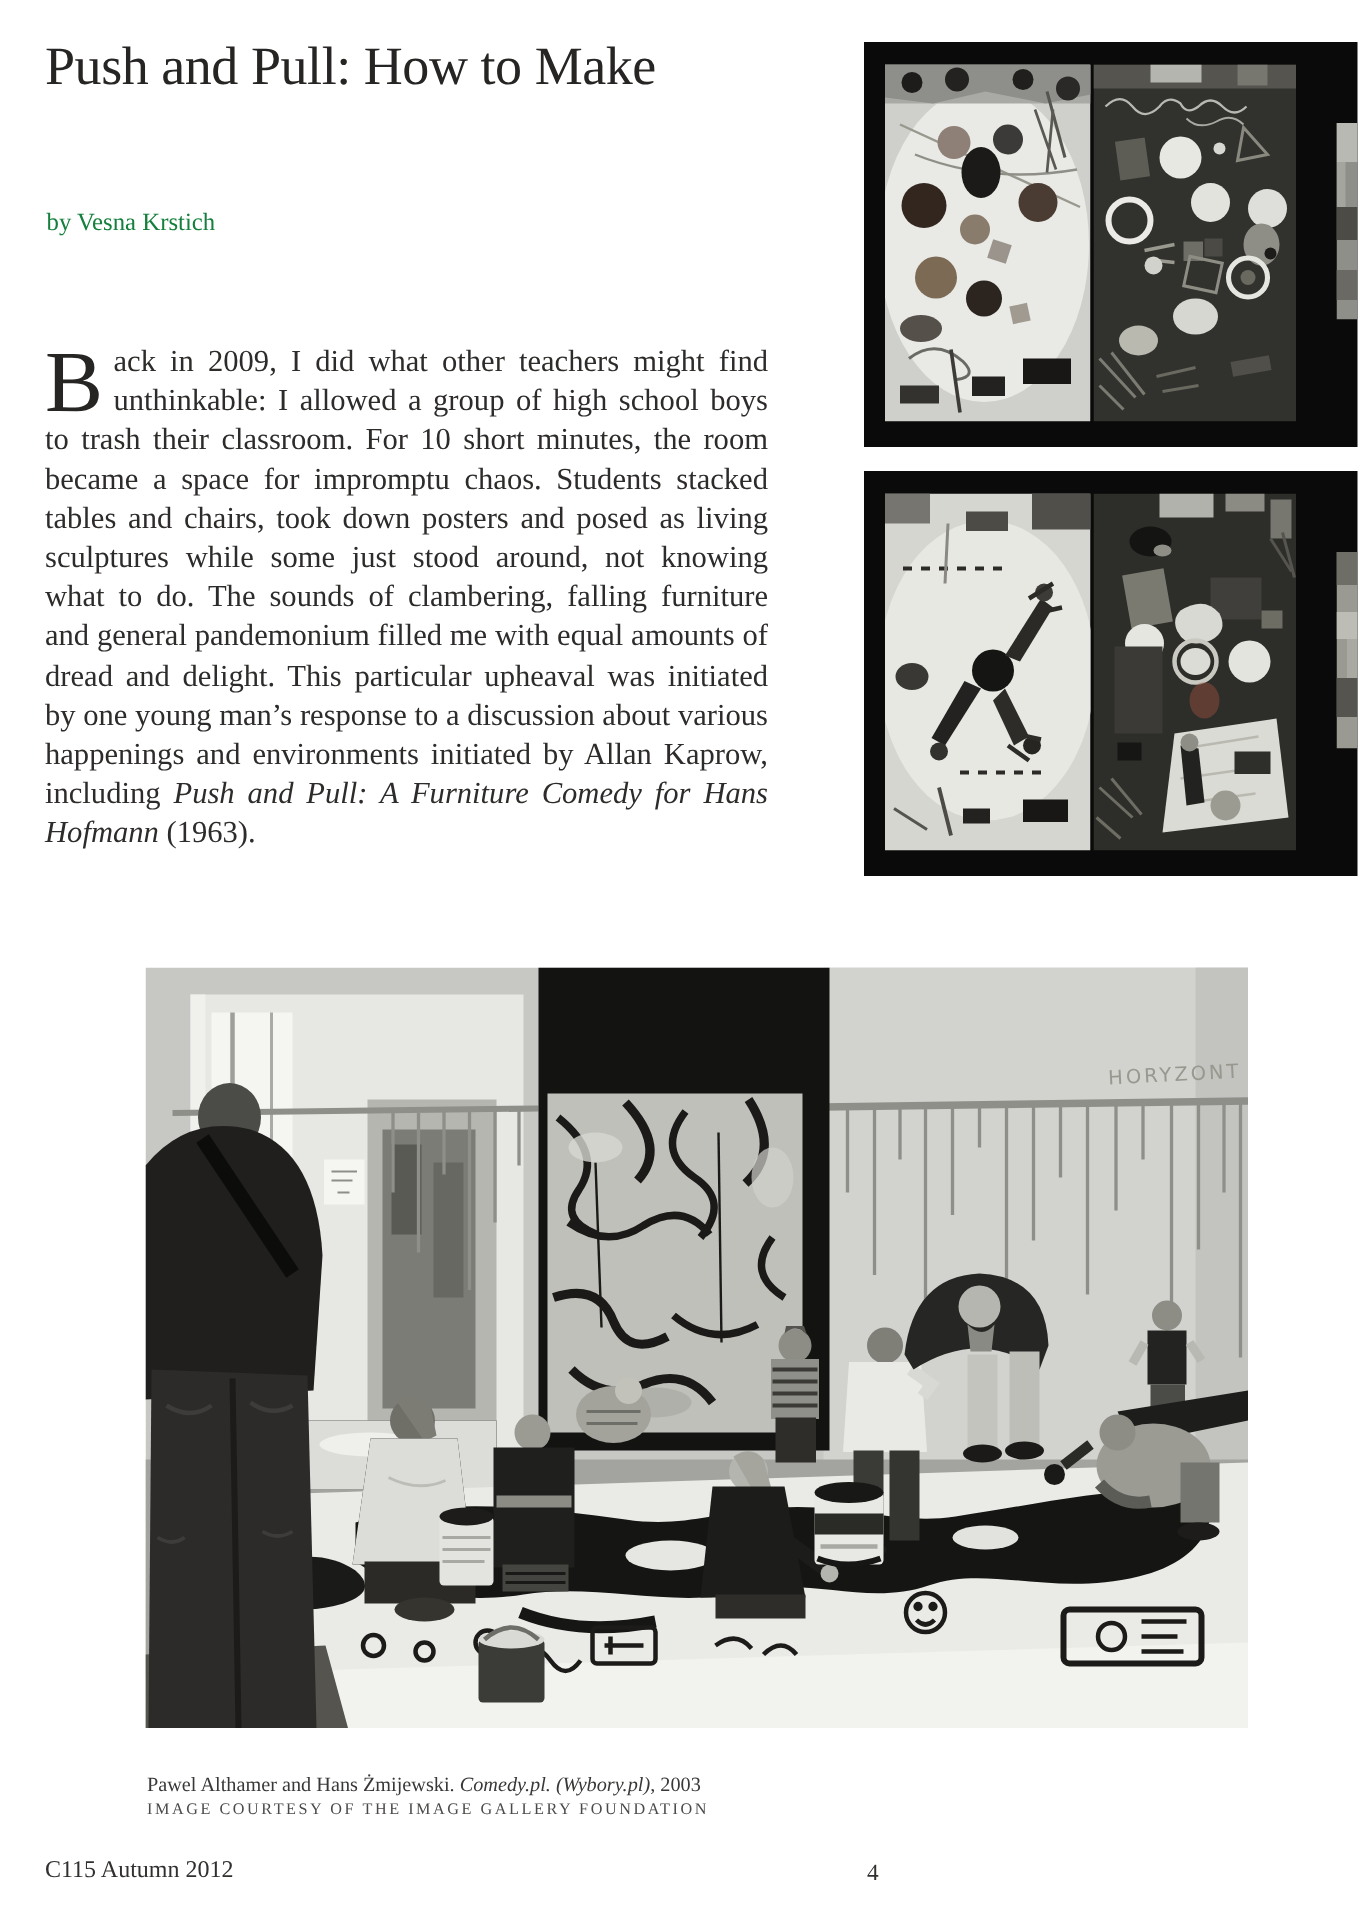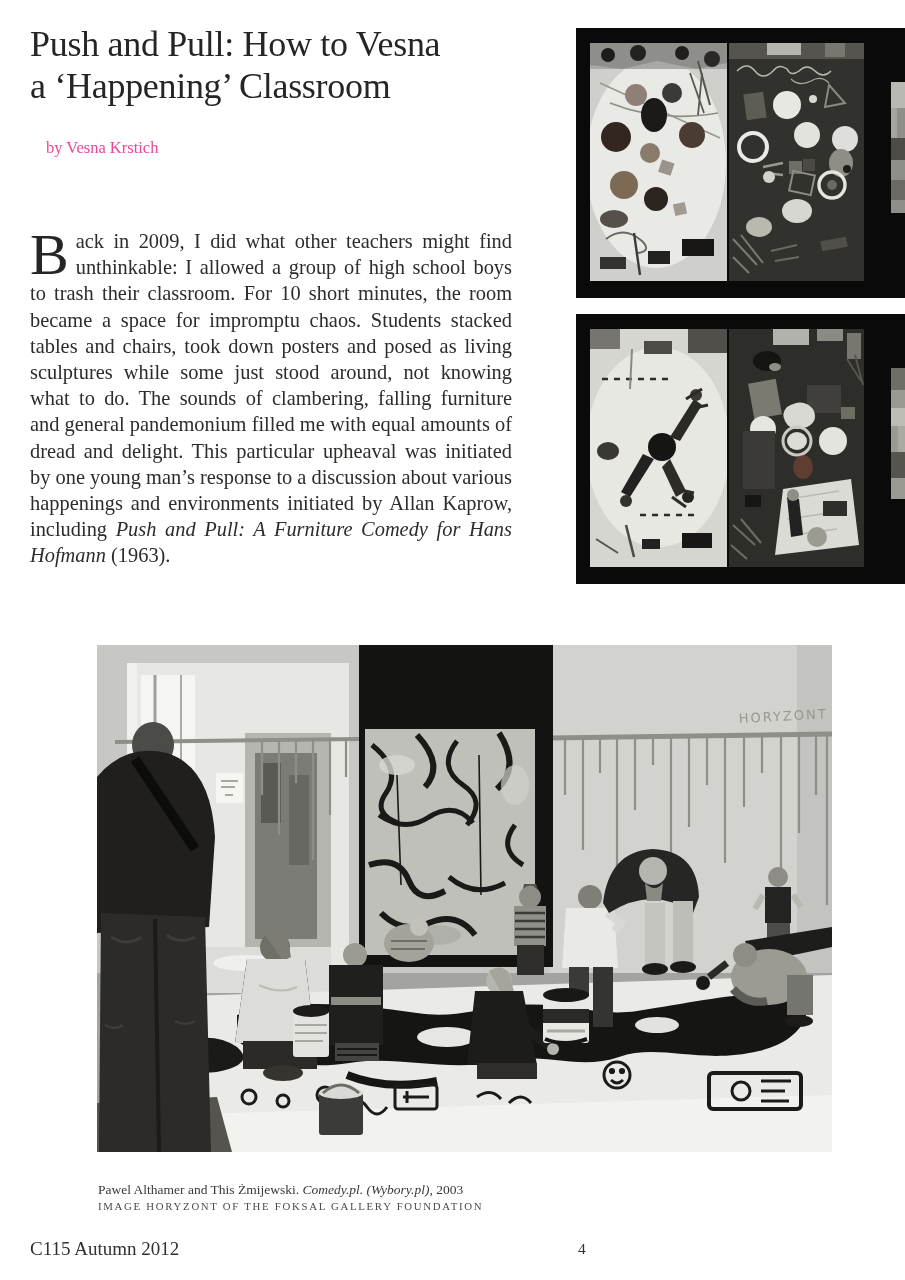--- a/index.html
+++ b/index.html
@@ -7,21 +7,21 @@
     width:905px;height:1280px;position:relative;overflow:hidden;
     background:#ffffff;color:#2e2c2a;
     font-family:"Liberation Serif", serif;
   }
   .title{
     position:absolute;left:30px;top:24px;width:520px;
     font-size:36px;line-height:1.16;letter-spacing:-0.3px;color:#272523;
     font-weight:normal;margin:0;
   }
   .byline{
-    position:absolute;left:46px;top:138px;font-size:16.5px;color:#ec4899;
+    position:absolute;left:31px;top:138px;font-size:16.5px;color:#15803d;
   }
   .body-col{
     position:absolute;left:30px;top:228px;width:482px;
     font-size:20.4px;line-height:26.2px;text-align:justify;color:#2e2c2a;
   }
   .body-col p{margin:0;}
   .dropcap{
     float:left;font-size:58px;line-height:45px;padding:4px 7px 0 0;color:#272523;
   }
   .panel{
@@ -39,33 +39,32 @@
   .bigphoto svg{display:block;}
   .caption{
     position:absolute;left:98px;top:1181px;width:520px;
   }
   .caption-line1{font-size:13.5px;color:#3a3836;line-height:17px;}
   .caption-line2{
     font-size:10.8px;letter-spacing:1.7px;color:#4c4a48;margin-top:2px;
     font-family:"Liberation Serif", serif;
   }
   .footer-issue{
-    position:absolute;left:30px;top:1238px;font-size:19px;color:#32302e;
+    position:absolute;left:30px;top:1238px;font-size:16px;color:#32302e;
   }
   .footer-page{
     position:absolute;left:578px;top:1240px;font-size:15.5px;color:#32302e;
   }
   em{font-style:italic;}
 </style>
 </head>
 <body>
 
 <h1 class="title">
-  <span>Push and Pull: How to Vesna</span><br>
-  <span>a ‘Happening’ Classroom</span>
+  <span>Push and Pull: How to Make</span><br>
 </h1>
 
 <div class="byline">by Vesna Krstich</div>
 
 <div class="body-col">
   <p>
     <span class="dropcap">B</span><span>ack in 2009, I did what other teachers might find unthinkable: I allowed a group of high school boys to trash their classroom. For 10 short minutes, the room became a space for impromptu chaos. Students stacked tables and chairs, took down posters and posed as living sculptures while some just stood around, not knowing what to do. The sounds of clambering, falling furniture and general pandemonium filled me with equal amounts of dread and delight. This particular upheaval was initiated by one young man’s response to a discussion about various happenings and environments initiated by Allan Kaprow, including </span><em>Push and Pull: A Furniture Comedy for Hans Hofmann</em><span> (1963).</span>
   </p>
 </div>
 
@@ -415,19 +414,19 @@
       <path d="M4,268 L108,272 L114,507 L2,507 Z" fill="#2c2b29"></path>
       <path d="M58,274 L62,507" stroke="#1c1b19" stroke-width="4"></path>
       <path d="M14,292 q16,10 30,0 M70,290 q14,10 28,2" stroke="#3d3c3a" stroke-width="3" fill="none"></path>
       <path d="M8,380 q10,6 18,0 M78,376 q10,6 20,0" stroke="#3d3c3a" stroke-width="2.5" fill="none"></path>
     </g>
   </svg>
 </div>
 
 <div class="caption">
   <div class="caption-line1">
-    <span>Pawel Althamer and This Żmijewski. </span><em>Comedy.pl. (Wybory.pl)</em><span>, 2003</span>
+    <span>Pawel Althamer and Hans Żmijewski. </span><em>Comedy.pl. (Wybory.pl)</em><span>, 2003</span>
   </div>
-  <div class="caption-line2">IMAGE HORYZONT OF THE FOKSAL GALLERY FOUNDATION</div>
+  <div class="caption-line2">IMAGE COURTESY OF THE IMAGE GALLERY FOUNDATION</div>
 </div>
 
 <div class="footer-issue">C115 Autumn 2012</div>
 <div class="footer-page">4</div>
 
 </body></html>

